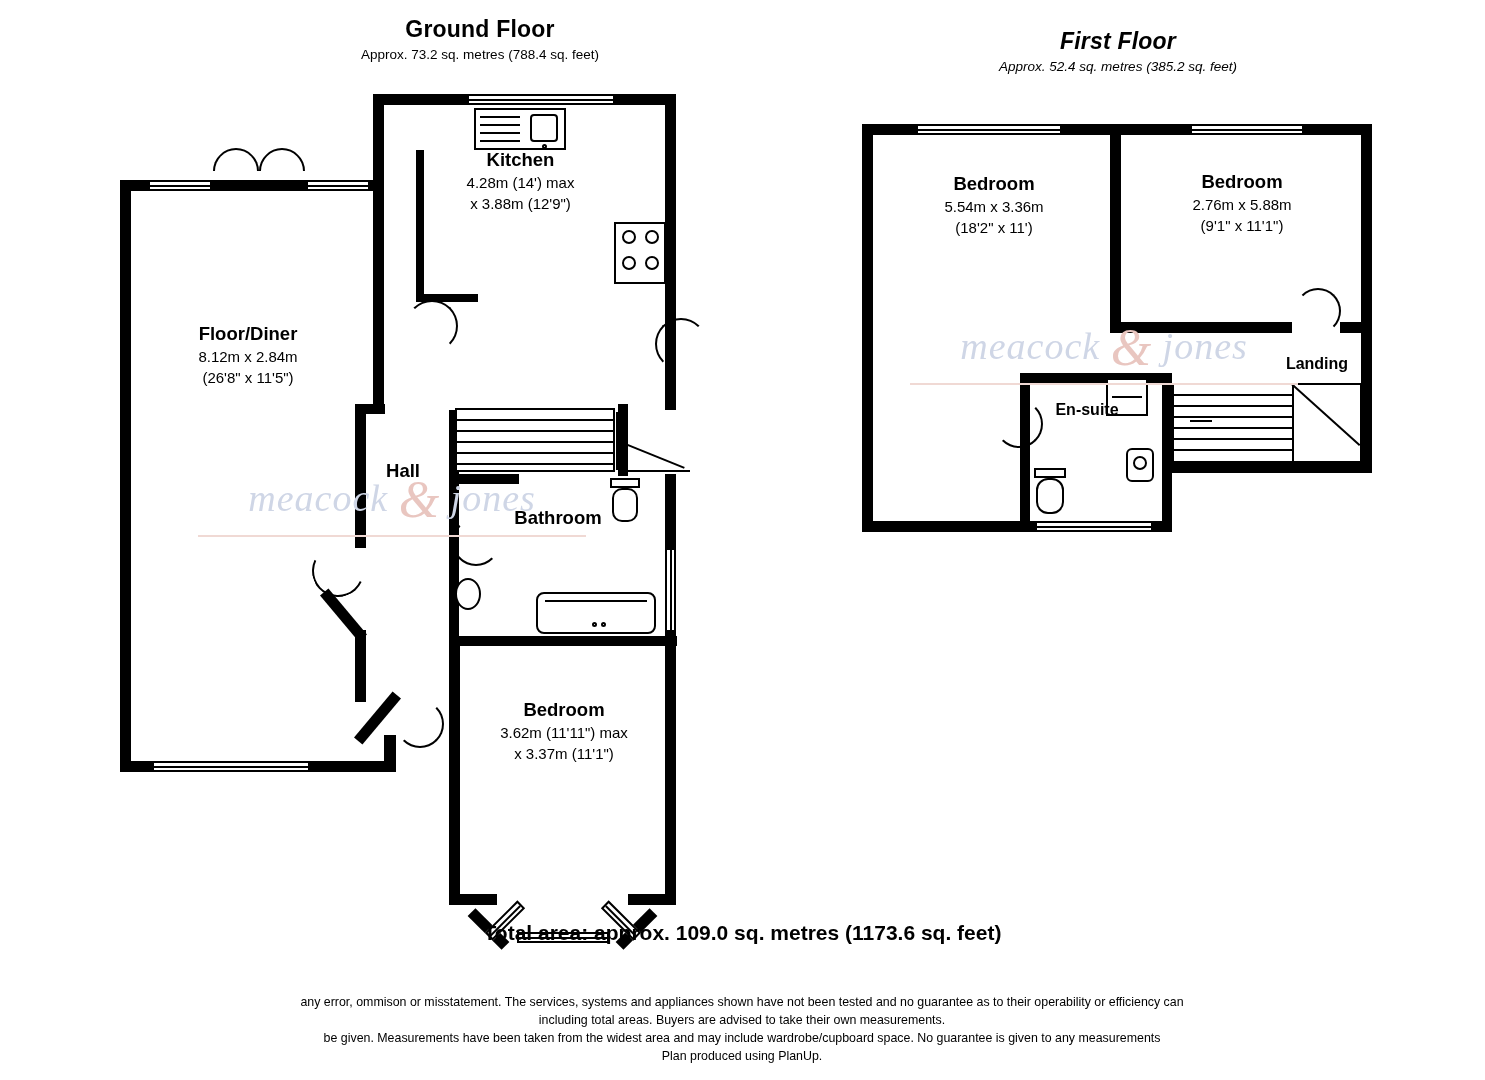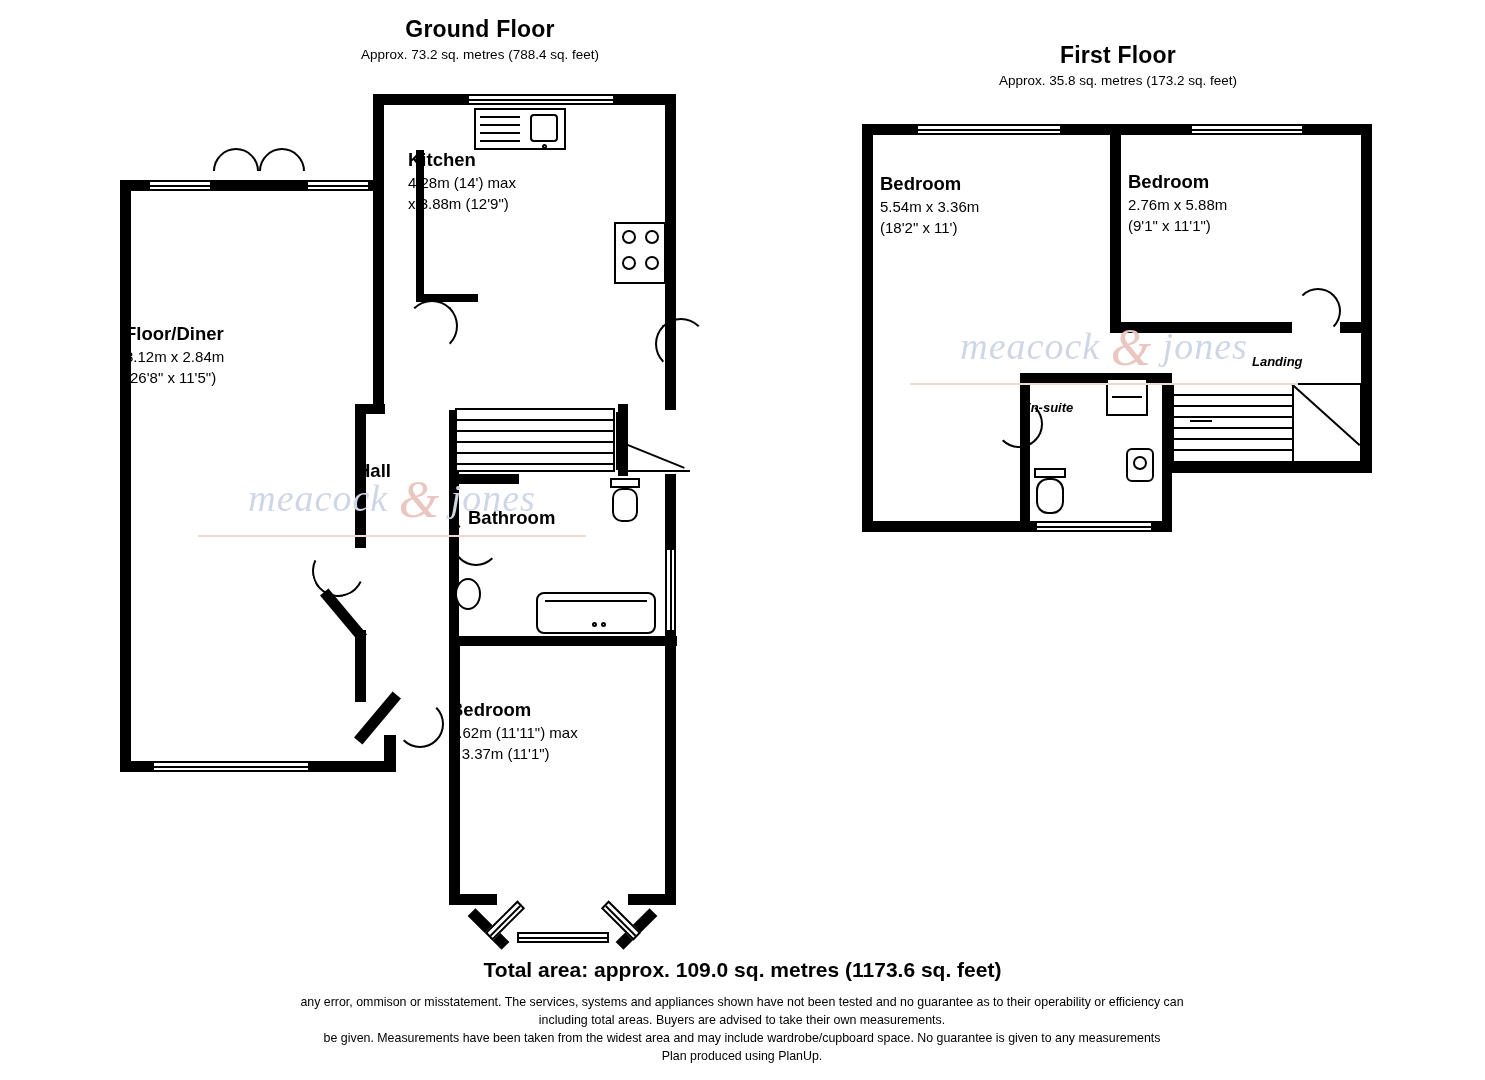--- a/index.html
+++ b/index.html
@@ -13,24 +13,24 @@
 
   
   .floor-title{
     font-size:23px;font-weight:bold;text-align:center;letter-spacing:.2px;
   }
   .floor-sub{
     font-size:13.5px;text-align:center;margin-top:4px;
   }
 
   
-  .room{position:absolute;text-align:left;}
+  .room{position:absolute;text-align:center;}
   .room .name{font-size:18.5px;font-weight:bold;line-height:1.25;}
   .room .dims{font-size:15px;line-height:1.28;margin-top:2px;}
-  .room.small .name{font-size:13px;font-style:italic;}
+  .room.small .name{font-size:16px;}
 
   
   .wall{position:absolute;background:#000;}
 
   
   .win{position:absolute;background:#fff;border:2px solid #000;box-sizing:border-box;}
   .win::after{content:"";position:absolute;left:0;right:0;top:50%;height:2px;background:#000;transform:translateY(-1px);}
   .win.v::after{left:50%;top:0;bottom:0;width:2px;height:auto;transform:translateX(-1px);}
 
   
@@ -62,23 +62,23 @@
 </head>
 <body>
 
 <div class="stage">
 
   <div class="abs" style="left:180px;top:16px;width:600px;">
     <div class="floor-title">Ground Floor</div>
     <div class="floor-sub">Approx. 73.2 sq. metres (788.4 sq. feet)</div>
   </div>
 
-  <div class="abs" style="left:818px;top:42px;width:600px;">
+  <div class="abs" style="left:818px;top:28px;width:600px;font-style:italic;">
     <div class="floor-title">First Floor</div>
-    <div class="floor-sub">Approx. 35.8 sq. metres (173.2 sq. feet)</div>
+    <div class="floor-sub">Approx. 52.4 sq. metres (385.2 sq. feet)</div>
   </div>
 
   <div class="wall" style="left:373px;top:94px;width:303px;height:11px;"></div>
   <div class="wall" style="left:373px;top:94px;width:11px;height:300px;"></div>
   <div class="wall" style="left:665px;top:94px;width:11px;height:285px;"></div>
   <div class="win" style="left:467px;top:94px;width:148px;height:11px;"></div>
 
   <div class="wall" style="left:416px;top:150px;width:8px;height:152px;"></div>
   <div class="wall" style="left:416px;top:294px;width:62px;height:8px;"></div>
 
@@ -257,21 +257,21 @@
 
   <div class="wm" style="left:910px;top:318px;width:388px;">
     <div class="w1">
       <span>meacock</span>
       <span class="amp">&amp;</span>
       <span>jones</span>
     </div>
     <div class="rule"></div>
   </div>
 
-  <div class="total" style="top:958px;">Total area: approx. 109.0 sq. metres (1173.6 sq. feet)</div>
+  <div class="total" style="top:921px;">Total area: approx. 109.0 sq. metres (1173.6 sq. feet)</div>
 
   <div class="disclaimer" style="top:994px;">
     <div>any error, ommison or misstatement. The services, systems and appliances shown have not been tested and no guarantee as to their operability or efficiency can</div>
     <div>including total areas. Buyers are advised to take their own measurements.</div>
     <div>be given. Measurements have been taken from the widest area and may include wardrobe/cupboard space. No guarantee is given to any measurements</div>
     <div>Plan produced using PlanUp.</div>
   </div>
 
 </div>
 

